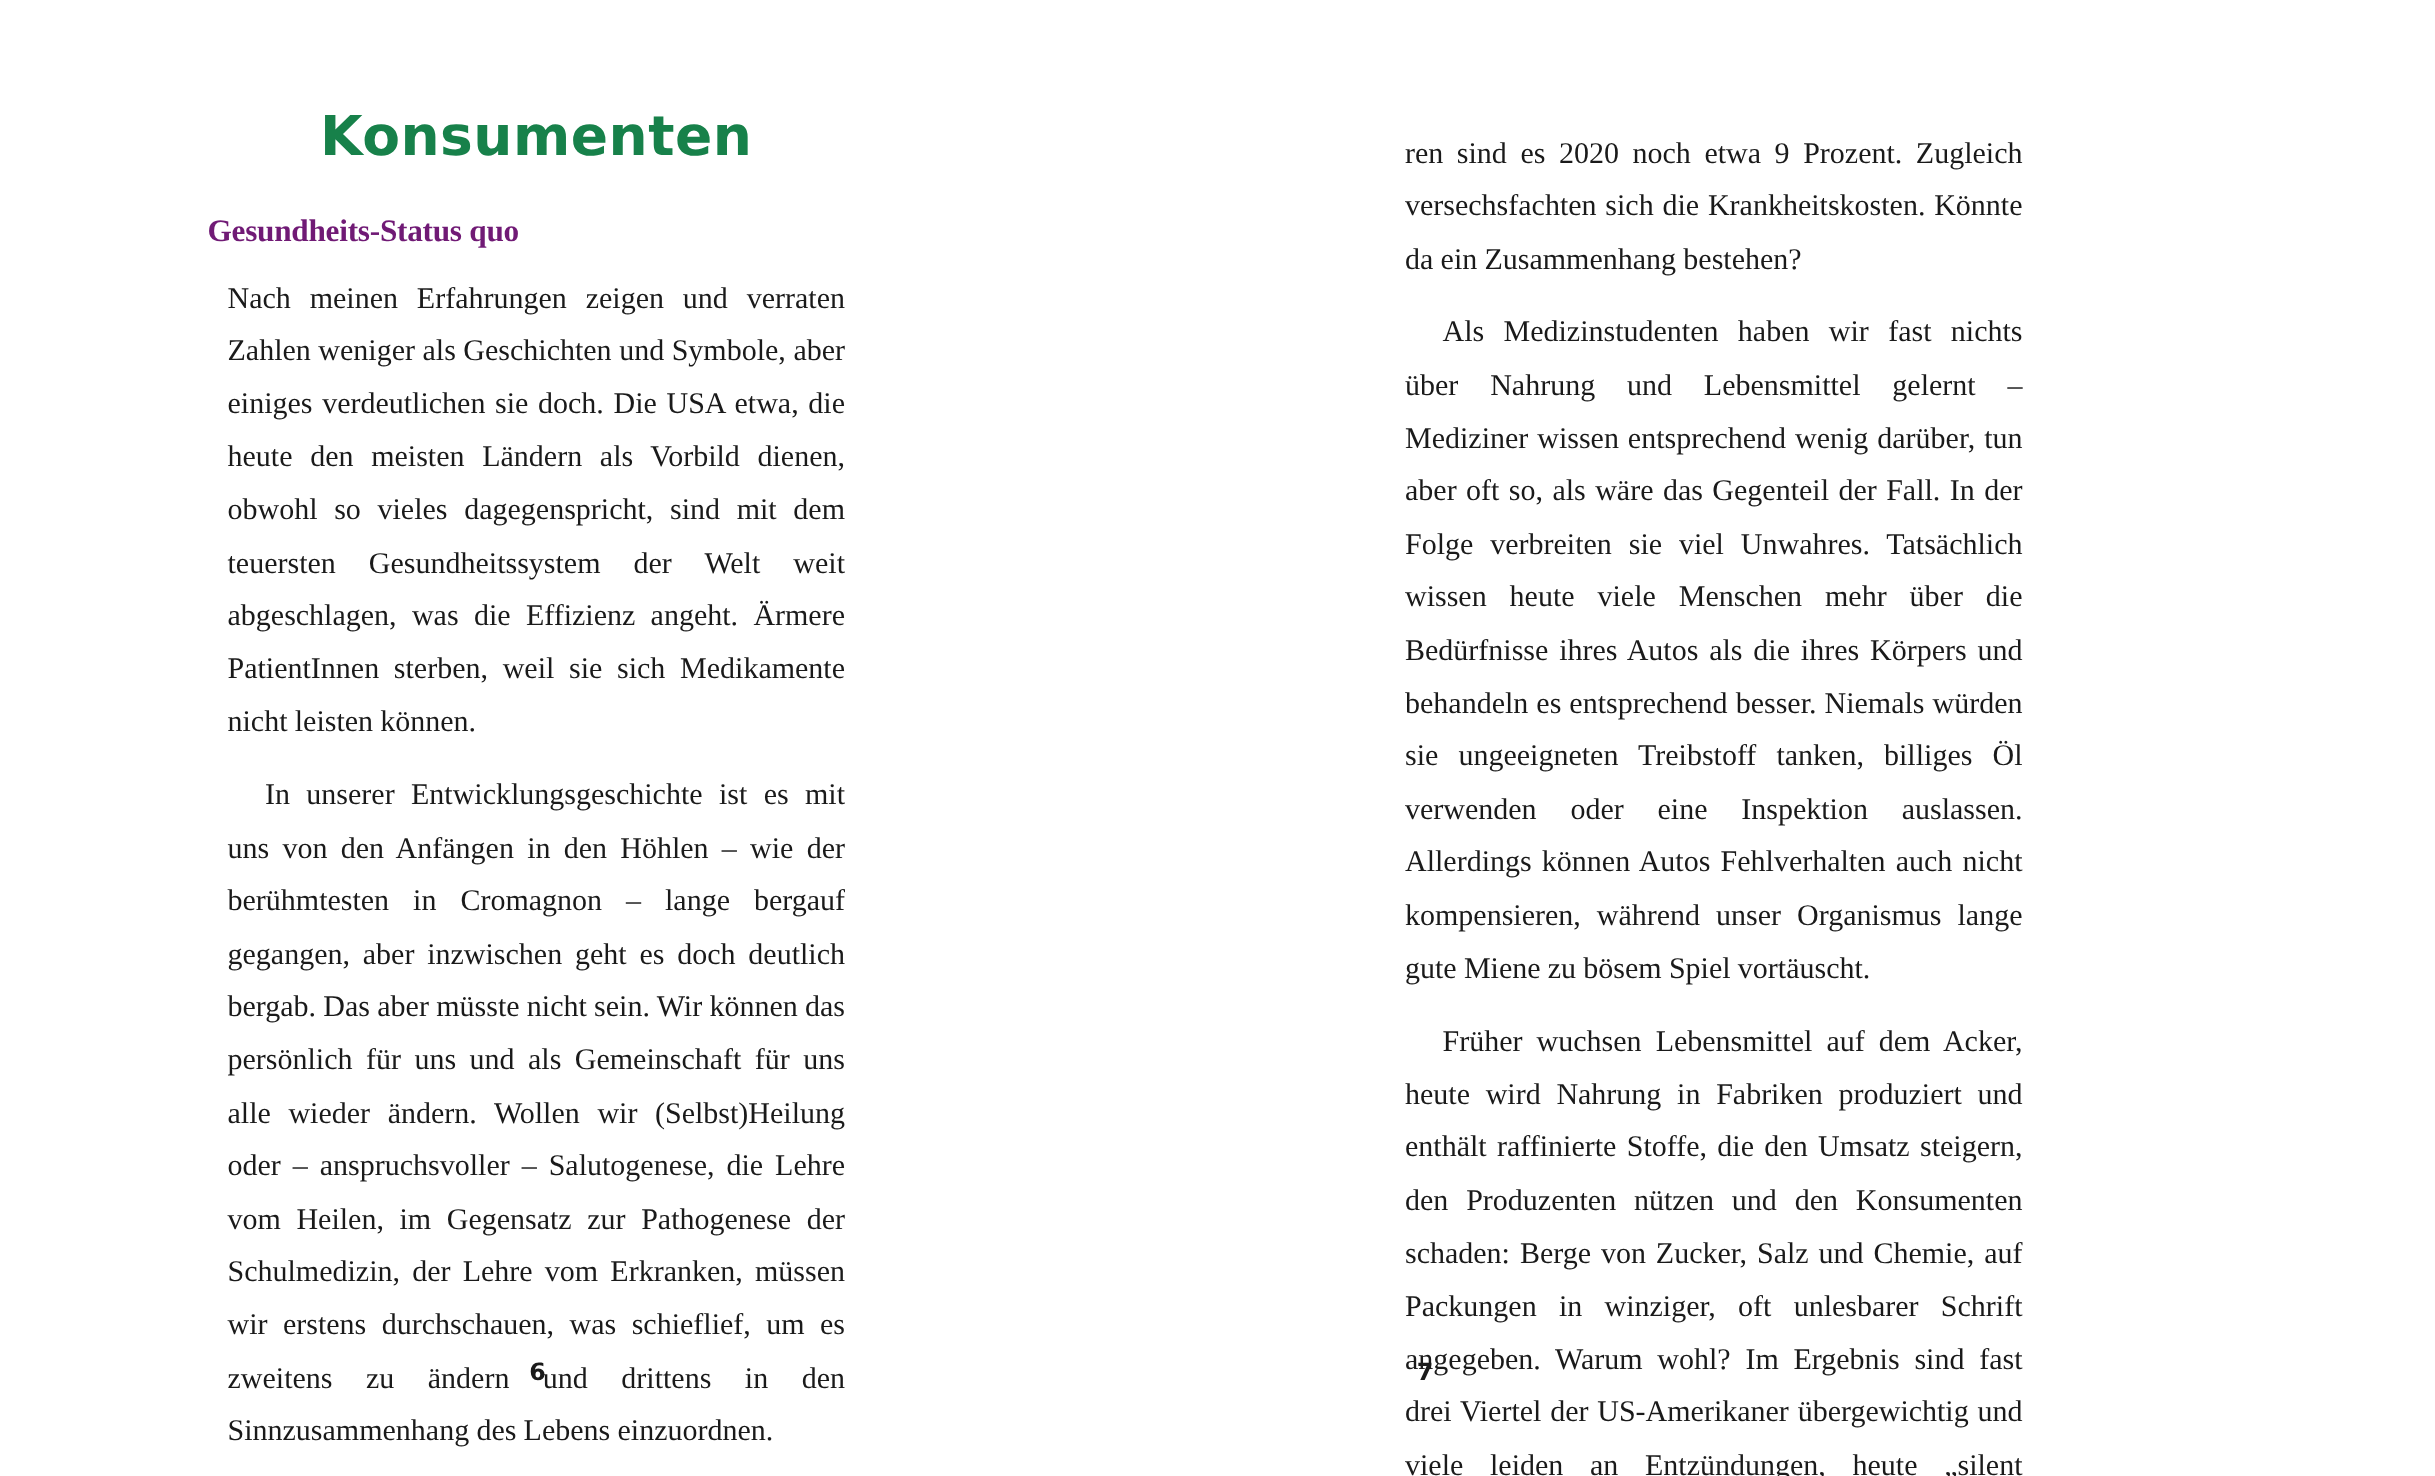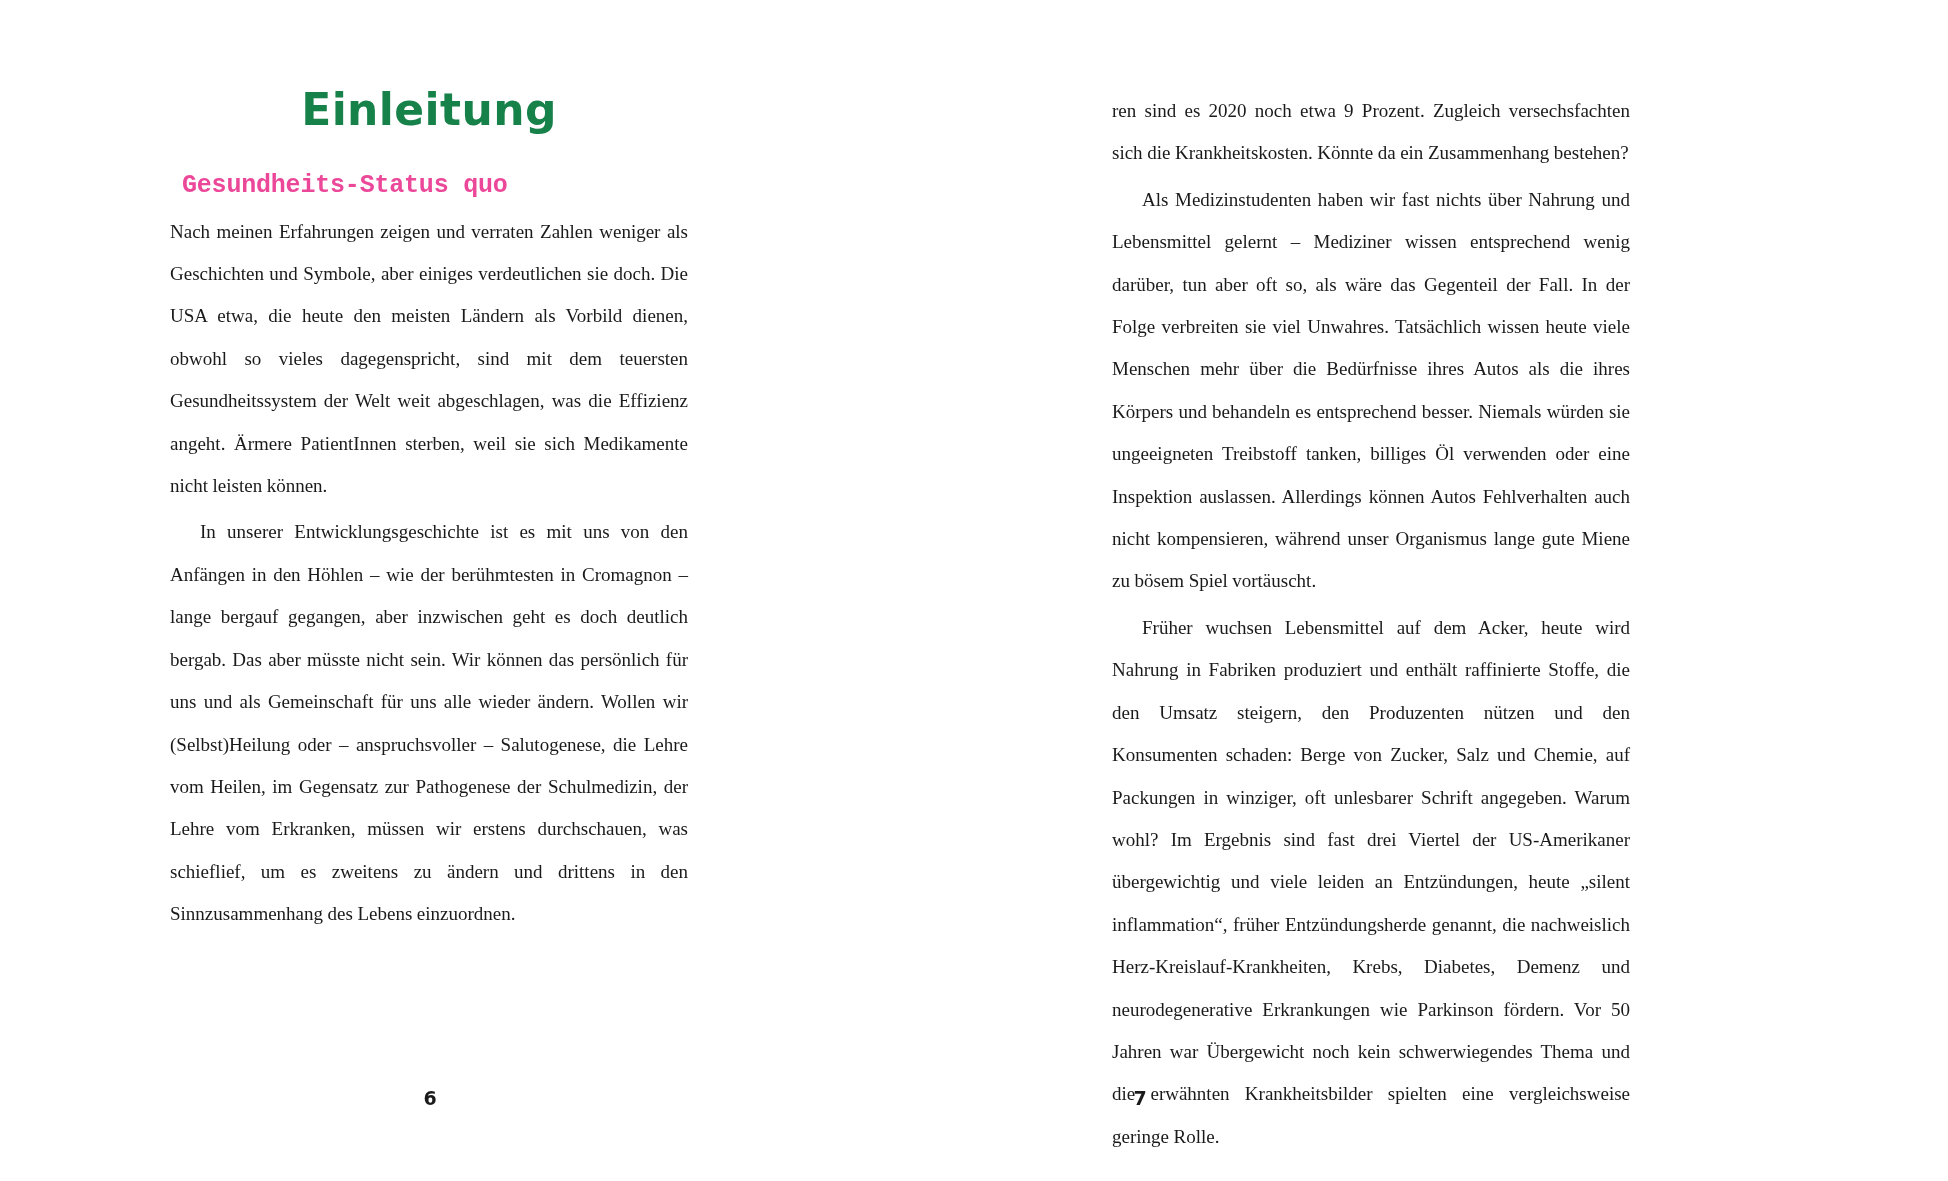--- a/index.html
+++ b/index.html
@@ -40,33 +40,33 @@
     font-weight: 700;
     letter-spacing: 0.4px;
     color: #17814a;
     margin: 0 0 36px 0;
     text-align: center;
     line-height: 1.1;
   }
 
   
   .section-heading {
-    font-family: Liberation Mono, monospace;
+    font-family: Liberation Serif, serif;
     font-size: 25px;
     font-weight: 700;
     letter-spacing: -0.2px;
-    color: #ec4899;
-    margin: 0 0 9px 16px;
+    color: #701a75;
+    margin: 0 0 9px 0;
     line-height: 1.25;
   }
 
   
   p.body-par {
-    margin: 4px;
-    font-size: 19px;
+    margin: 16px;
+    font-size: 24px;
     line-height: 42.4px;
     text-align: justify;
     text-justify: inter-word;
     hyphens: manual;
     -webkit-hyphens: manual;
     word-spacing: -0.2px;
   }
 
   p.body-par.indented {
     text-indent: 30px;
@@ -94,21 +94,21 @@
   
 </style>
 </head>
 <body>
 
 <div class="page-spread">
 
   <div class="column column-left">
     <div class="column-inner">
 
-      <h1 class="chapter-title">Einleitung</h1>
+      <h1 class="chapter-title">Konsumenten</h1>
 
       <h2 class="section-heading">Gesundheits-Status quo</h2>
 
       <p class="body-par last-line-left">Nach meinen Erfahrungen zeigen und verraten Zahlen weniger als Geschichten und Symbole, aber einiges verdeutlichen sie doch. Die USA etwa, die heute den meisten Ländern als Vorbild dienen, obwohl so vieles dagegenspricht, sind mit dem teuersten Gesundheitssystem der Welt weit abgeschlagen, was die Effizienz angeht. Ärmere PatientInnen sterben, weil sie sich Medikamente nicht leisten können.</p>
 
       <p class="body-par indented last-line-left">In unserer Entwicklungsgeschichte ist es mit uns von den Anfängen in den Höhlen – wie der berühmtesten in Cromagnon – lange bergauf gegangen, aber inzwischen geht es doch deutlich bergab. Das aber müsste nicht sein. Wir können das persönlich für uns und als Gemeinschaft für uns alle wieder ändern. Wollen wir (Selbst)Heilung oder – anspruchsvoller – Salutogenese, die Lehre vom Heilen, im Gegensatz zur Pathogenese der Schulmedizin, der Lehre vom Erkranken, müssen wir erstens durchschauen, was schieflief, um es zweitens zu ändern und drittens in den Sinnzusammenhang des Lebens einzuordnen.</p>
 
     </div>
   </div>
 

